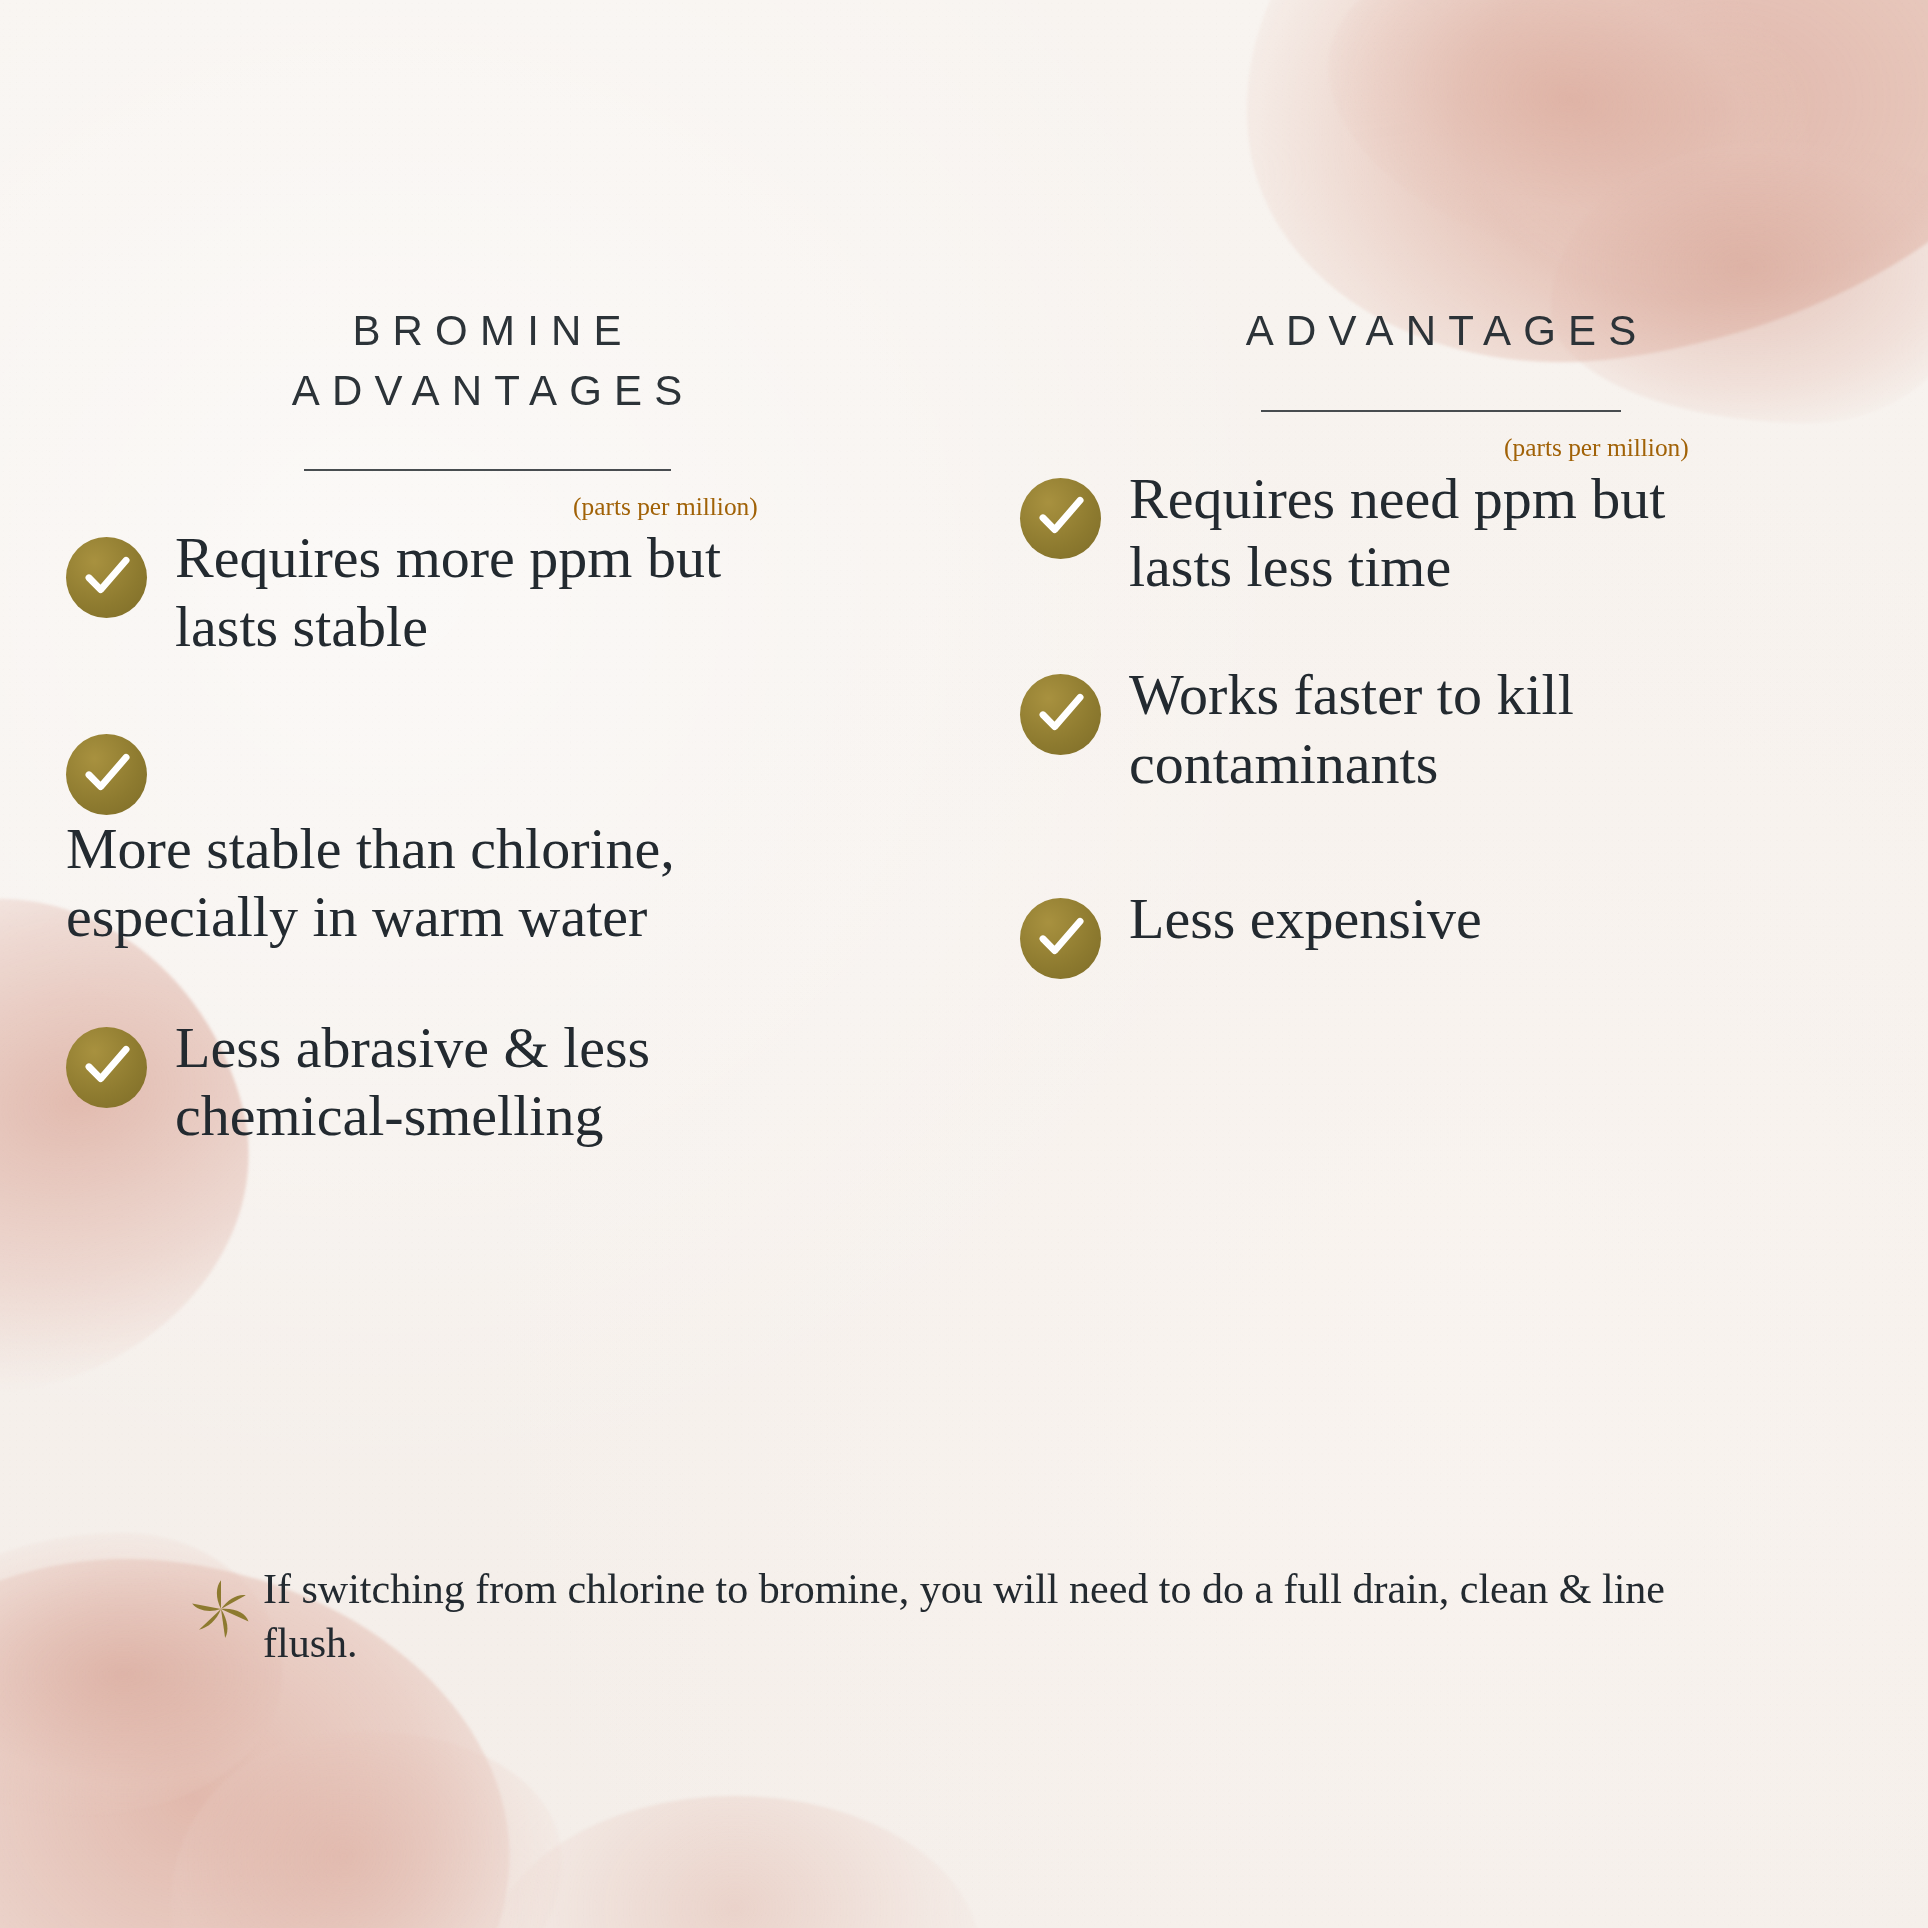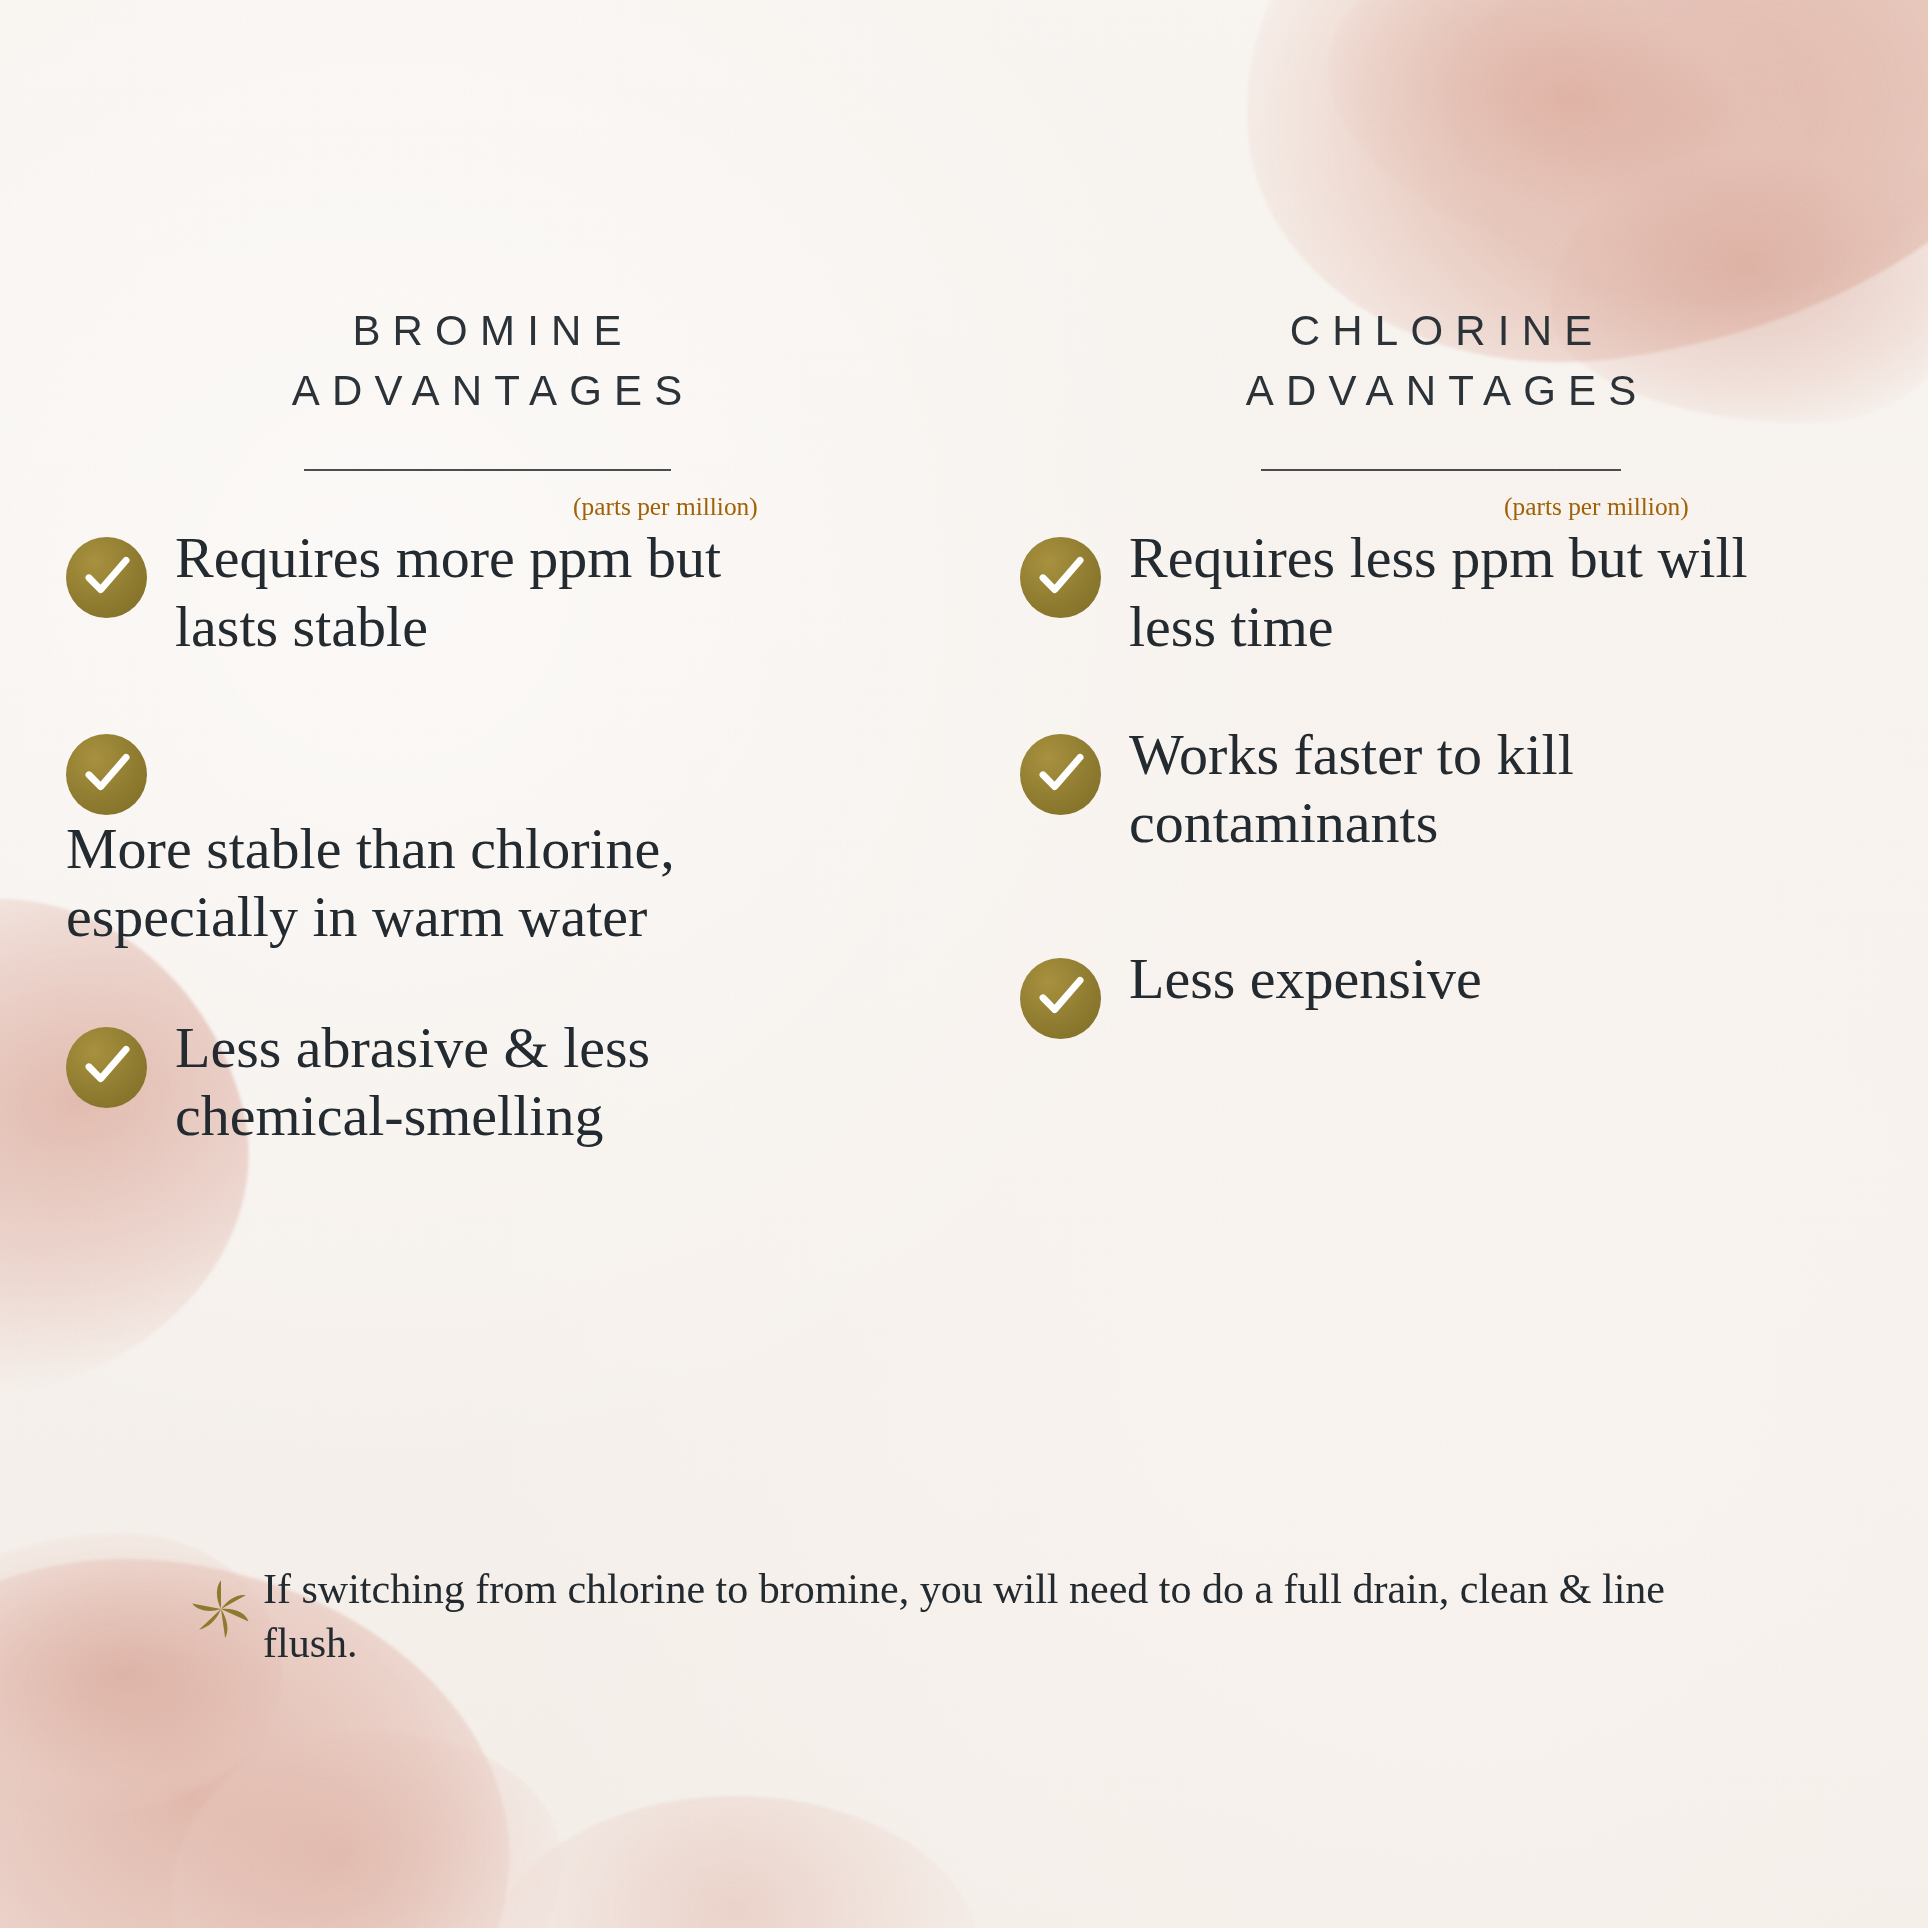--- a/index.html
+++ b/index.html
@@ -277,36 +277,35 @@
               </svg>
             </span>
             <span class="item-text">Less abrasive &amp; less chemical-smelling</span>
           </div>
 
         </div>
       </div>
 
       <div class="col col-right">
         <div class="col-title">
-          <div>CHLORINE</div>
           <div>ADVANTAGES</div>
         </div>
         <div class="divider"></div>
 
         <div class="items">
 
           <div class="item">
             <span class="check">
               <svg viewBox="0 0 24 24" aria-hidden="true">
                 <path d="M3.5 12.6 L9 18.2 L21 4.4" fill="none" stroke="#ffffff" stroke-width="3.2" stroke-linecap="round" stroke-linejoin="round"></path>
               </svg>
             </span>
             <span class="item-text">
               <span class="ppm-note ppm-right">(parts per million)</span>
-              <span>Requires less ppm but will less time</span>
+              <span>Requires need ppm but lasts less time</span>
             </span>
           </div>
 
           <div class="item">
             <span class="check">
               <svg viewBox="0 0 24 24" aria-hidden="true">
                 <path d="M3.5 12.6 L9 18.2 L21 4.4" fill="none" stroke="#ffffff" stroke-width="3.2" stroke-linecap="round" stroke-linejoin="round"></path>
               </svg>
             </span>
             <span class="item-text">Works faster to kill contaminants</span>

